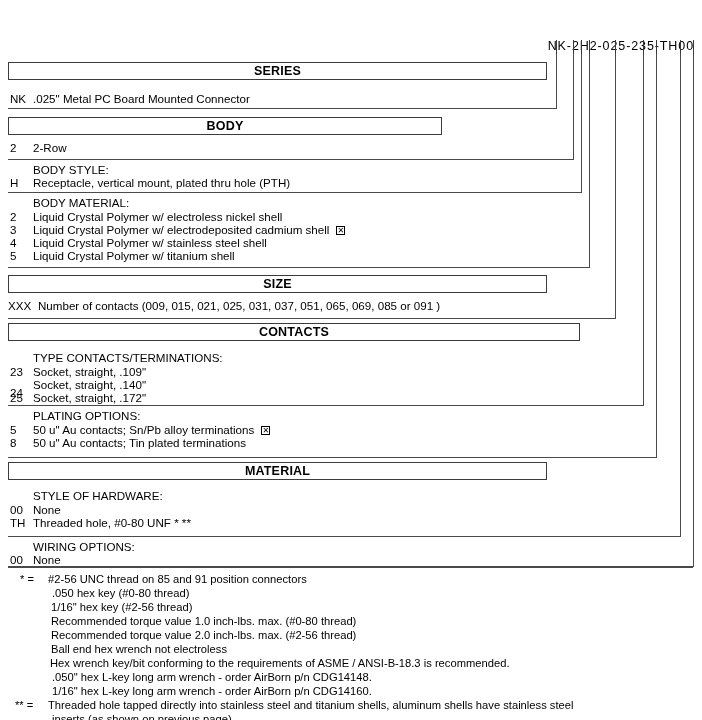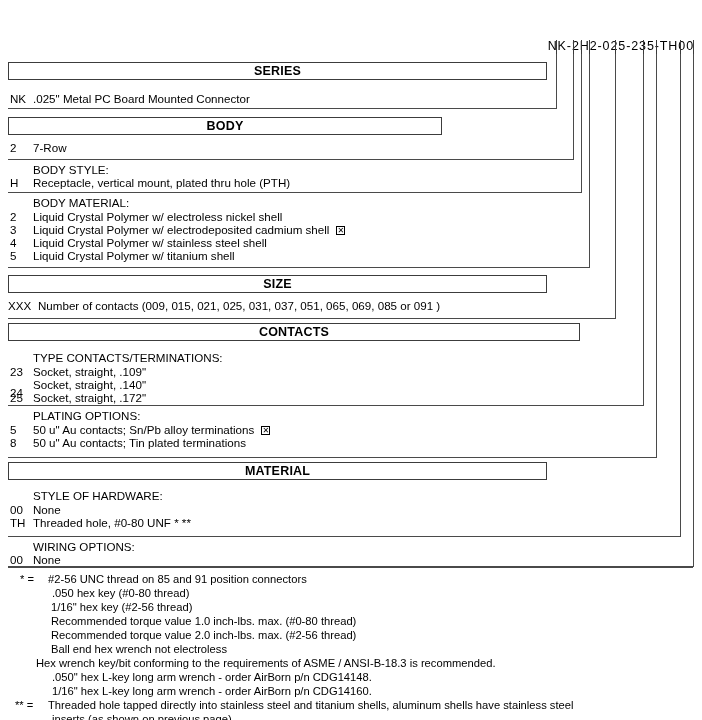--- a/index.html
+++ b/index.html
@@ -141,21 +141,21 @@
 <div class="bracket" style="left:8px;  top:54px;  width:648px; height:403px;"></div>
 <div class="bracket" style="left:8px;  top:54px;  width:672px; height:482px;"></div>
 <div class="bracket" style="left:8px;  top:54px;  width:685px; height:512px;"></div>
 
 <div class="section-header" style="top:62px; width:539px;">SERIES</div>
 <div class="opt-code" style="top:92px;">NK</div>
 <div class="opt-text" style="top:92px;">  .025" Metal PC Board Mounted Connector</div>
 
 <div class="section-header" style="top:117px; width:434px;">BODY</div>
 <div class="opt-code" style="top:141px;">2</div>
-<div class="opt-text" style="top:141px;">7-Row</div>
+<div class="opt-text" style="top:141px;">2-Row</div>
 
 <div class="hrule" style="top:159px; width:565px;"></div>
 <div class="grp-title" style="top:163px;">BODY STYLE:</div>
 <div class="opt-code" style="top:176px;">H</div>
 <div class="opt-text" style="top:176px;">Receptacle, vertical mount, plated thru hole (PTH)</div>
 
 <div class="hrule" style="top:192px; width:573px;"></div>
 <div class="grp-title" style="top:196px;">BODY MATERIAL:</div>
 
 <div class="opt-code" style="top:210px;">2</div>
@@ -212,19 +212,19 @@
 
 <div class="hrule" style="top:567px; width:685px;"></div>
 
 <div class="fn-mark" style="left:20px; top:573px;">*  =</div>
 <div class="fn-line" style="left:48px; top:573px;">#2-56 UNC thread on 85 and 91 position connectors</div>
 <div class="fn-line" style="left:52px; top:587px;">.050 hex key (#0-80 thread)</div>
 <div class="fn-line" style="left:51px; top:601px;">1/16" hex key (#2-56 thread)</div>
 <div class="fn-line" style="left:51px; top:615px;">Recommended torque value 1.0 inch-lbs. max. (#0-80 thread)</div>
 <div class="fn-line" style="left:51px; top:629px;">Recommended torque value 2.0 inch-lbs. max. (#2-56 thread)</div>
 <div class="fn-line" style="left:51px; top:643px;">Ball end hex wrench not electroless</div>
-<div class="fn-line" style="left:36px; top:657px;">Hex wrench key/bit conforming to the requirements of ASME / ANSI-B-18.3 is recommended.</div>
+<div class="fn-line" style="left:50px; top:657px;">Hex wrench key/bit conforming to the requirements of ASME / ANSI-B-18.3 is recommended.</div>
 <div class="fn-line" style="left:52px; top:671px;">.050" hex L-key long arm wrench - order AirBorn p/n CDG14148.</div>
 <div class="fn-line" style="left:52px; top:685px;">1/16" hex L-key long arm wrench - order AirBorn p/n CDG14160.</div>
 
 <div class="fn-mark" style="left:15px; top:699px;">** =</div>
 <div class="fn-line" style="left:48px; top:699px;">Threaded hole tapped directly into stainless steel and titanium shells, aluminum shells have stainless steel</div>
 <div class="fn-line" style="left:52px; top:713px;">inserts (as shown on previous page).</div>
 
 </body></html>

